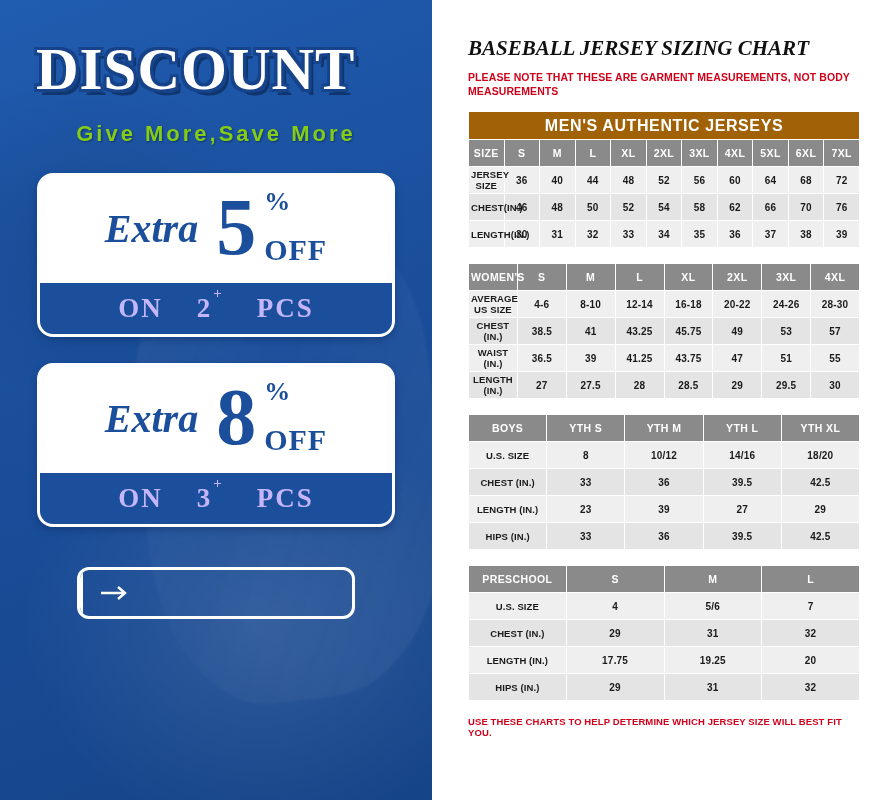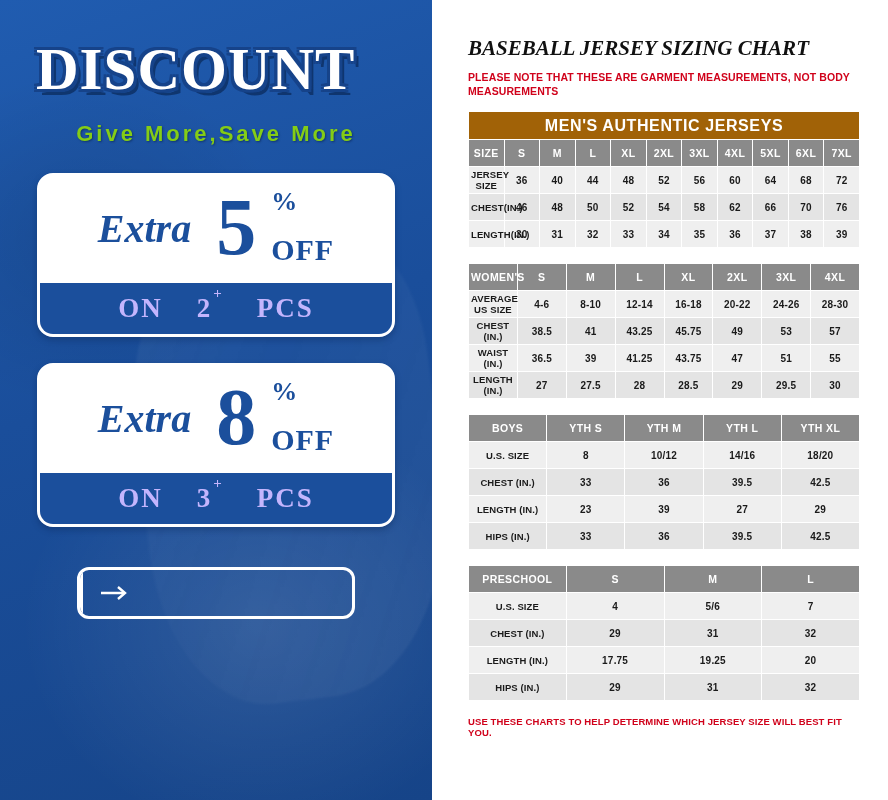--- a/index.html
+++ b/index.html
@@ -72,21 +72,21 @@
     overflow: hidden;
     background: #ffffff;
     box-shadow: 0 3px 6px rgba(8,35,80,0.35);
   }
   .offer-top {
     background: #ffffff;
     height: 104px;
     display: flex;
     align-items: center;
     justify-content: center;
-    gap: 15px;
+    gap: 8px;
     position: relative;
   }
   .offer-extra {
     font-family: "Liberation Serif", serif;
     font-style: italic;
     font-weight: bold;
     font-size: 40px;
     color: #1b4f9c;
     letter-spacing: 0px;
   }

